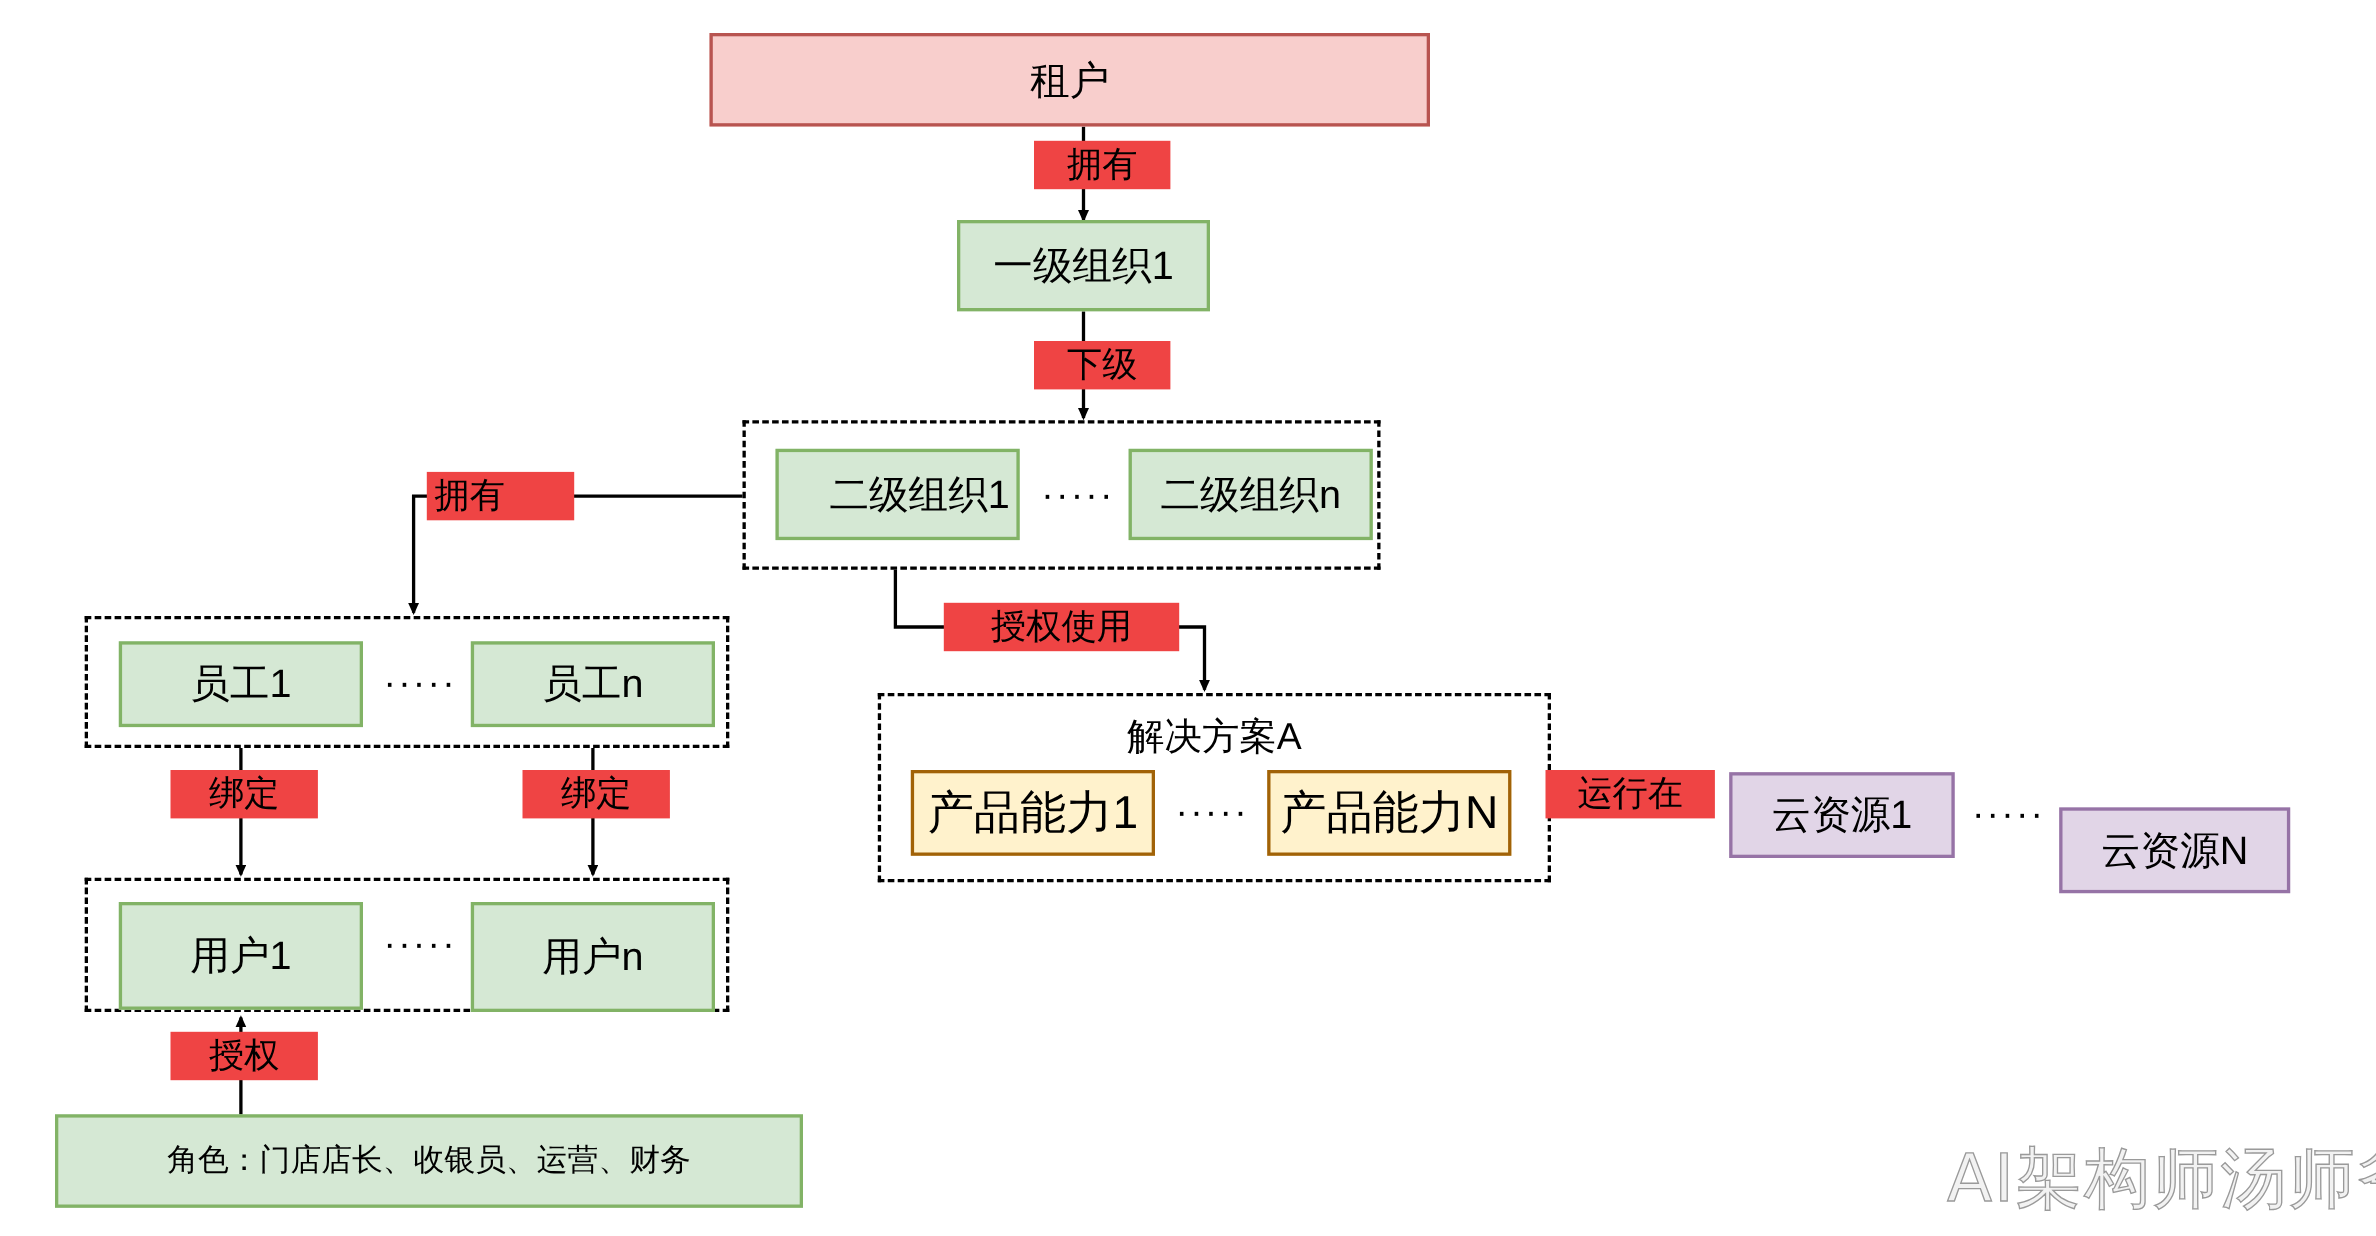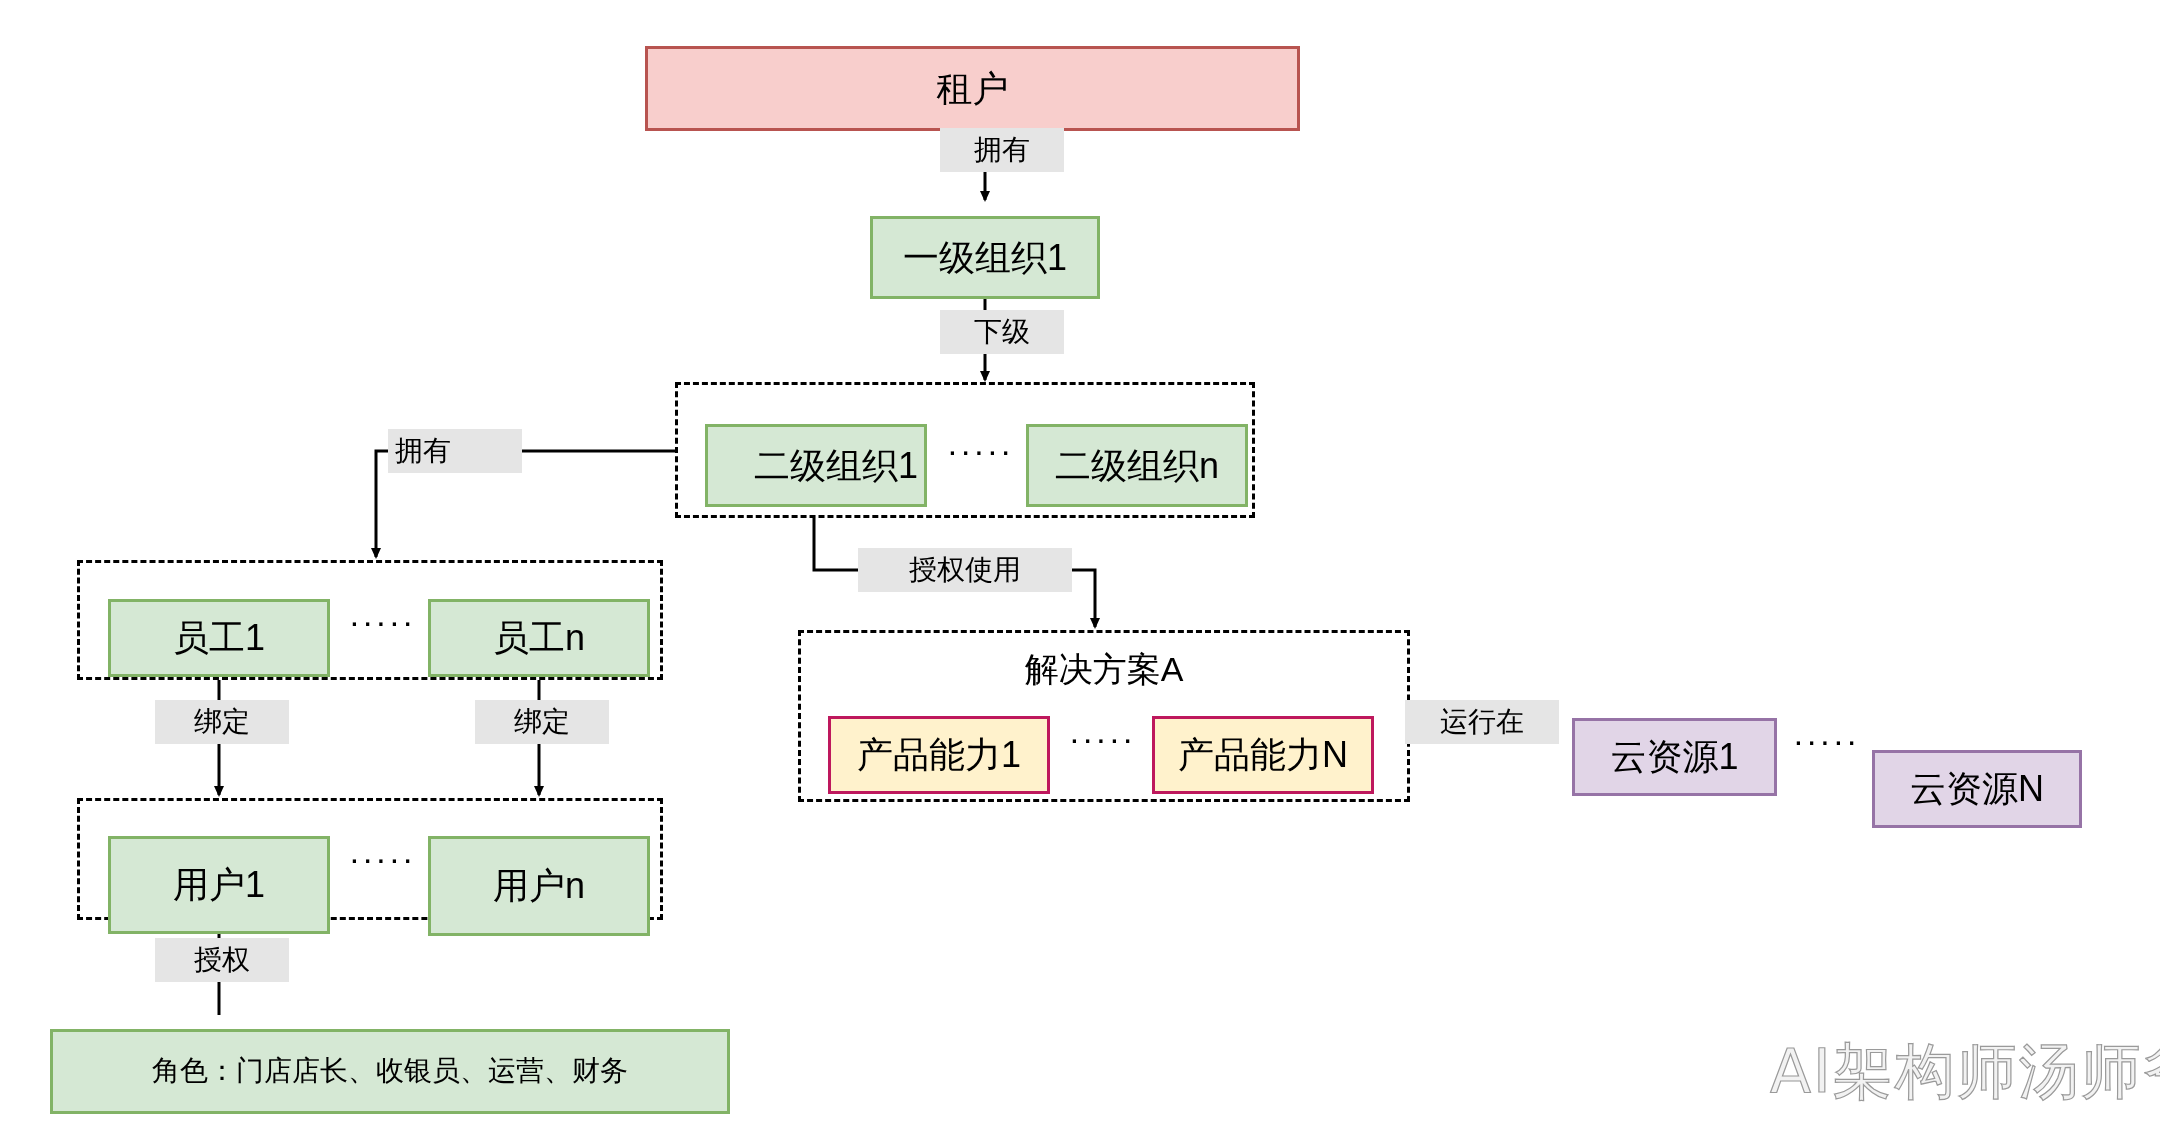--- a/index.html
+++ b/index.html
@@ -1,33 +1,33 @@
 <!DOCTYPE html>
 <html><head>
 <meta charset="utf-8">
 <style>
   html,body{margin:0;padding:0;background:#ffffff;}
   body{width:2160px;height:1124px;overflow:hidden;
        font-family:"Liberation Sans","DejaVu Sans",sans-serif;color:#000;}
   #stage{position:relative;width:2160px;height:1124px;background:#fff;}
 
   .node{position:absolute;box-sizing:border-box;display:flex;align-items:center;
-        justify-content:center;text-align:center;line-height:1.15;margin-top:16px;}
+        justify-content:center;text-align:center;line-height:1.15;}
   .n-tenant{background:#f8cecc;border:3px solid #b85450;font-size:36px;}
   .n-green{background:#d5e8d4;border:3px solid #82b366;font-size:36px;}
-  .n-yellow{background:#fff2cc;border:3px solid #be185d;font-size:36px;}
+  .n-yellow{background:#fff2cc;border:3px solid #a16207;font-size:42px;}
   .n-purple{background:#e1d5e7;border:3px solid #9673a6;font-size:36px;}
 
   .group{position:absolute;box-sizing:border-box;border:3px dashed #000;background:transparent;}
   .group-title{position:absolute;width:100%;text-align:center;font-size:34px;top:14px;left:0;}
 
   .dots{position:absolute;font-size:34px;letter-spacing:2px;color:#000;
         display:flex;align-items:center;justify-content:center;}
 
-  .edge-label{position:absolute;font-size:28px;background:#e5e5e5;padding:0 7px;
+  .edge-label{position:absolute;font-size:32px;background:#ef4444;padding:0 7px;
               white-space:nowrap;display:flex;align-items:center;justify-content:center;}
 
   svg.wires{position:absolute;left:0;top:0;width:2160px;height:1124px;overflow:visible;}
 
   .watermark{position:absolute;font-size:60px;letter-spacing:2px;color:#f2f2f2;
              -webkit-text-stroke:1.2px #9a9a9a;white-space:nowrap;
              font-family:"DejaVu Sans",sans-serif;}
 </style>
 </head>
 <body>

